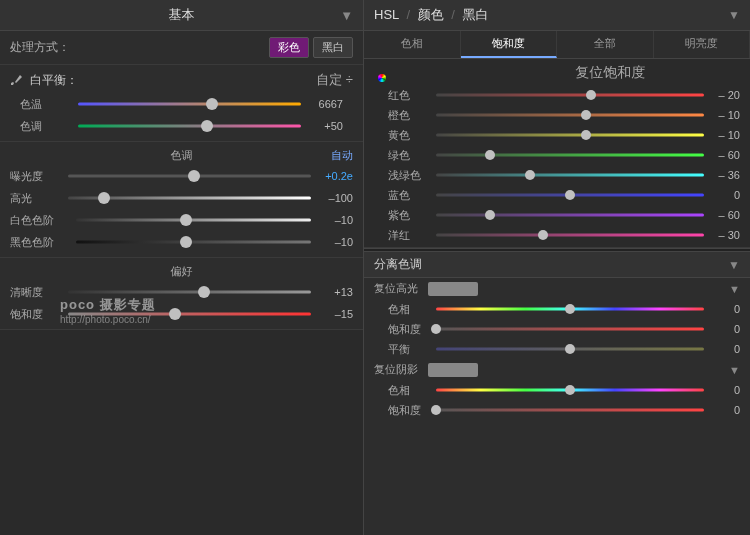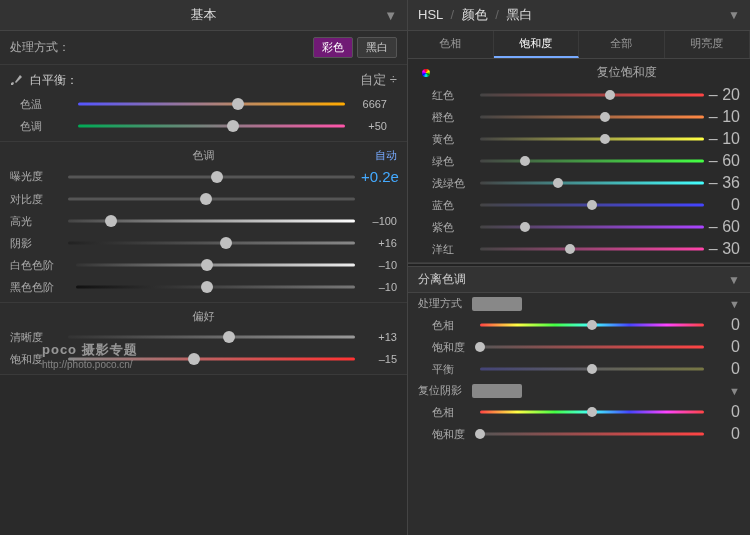--- a/index.html
+++ b/index.html
@@ -9,21 +9,21 @@
       background: #2a2a2a;
       font-family: "Microsoft YaHei", "SimHei", Arial, sans-serif;
       font-size: 12px;
       color: #ccc;
       overflow: hidden;
       display: flex;
     }
 
     
     .left-panel {
-      width: 408px;
+      width: 364px;
       height: 535px;
       background: #2a2a2a;
       border-right: 1px solid #444;
       display: flex;
       flex-direction: column;
     }
 
     
     .right-panel {
       flex: 1;
@@ -241,24 +241,24 @@
       border-bottom: 2px solid #7af;
     }
 
     
     .right-section {
       padding: 2px 0;
       border-bottom: 1px solid #3a3a3a;
     }
     .right-section-header {
       display: flex;
-      align-items: center;
+      align-items: flex-end;
       justify-content: center;
       padding: 3px 10px;
-      font-size: 12px;
+      font-size: 14px;
       color: #aaa;
     }
 
     
     .r-slider-row {
       display: flex;
       align-items: center;
       padding: 2px 10px 2px 24px;
       min-height: 20px;
     }
@@ -289,21 +289,21 @@
       width: 10px;
       height: 10px;
       background: #c0c0c0;
       border-radius: 50%;
       transform: translate(-50%, -50%);
     }
     .r-slider-value {
       width: 32px;
       text-align: right;
       color: #bbb;
-      font-size: 16px;
+      font-size: 11px;
       flex-shrink: 0;
     }
 
     
     .track-red { background: linear-gradient(to right, #444, #f44); }
     .track-orange { background: linear-gradient(to right, #444, #f84); }
     .track-yellow { background: linear-gradient(to right, #444, #ff4); }
     .track-green { background: linear-gradient(to right, #444, #4f4); }
     .track-aqua { background: linear-gradient(to right, #444, #4ff); }
     .track-blue { background: linear-gradient(to right, #444, #44f); }
@@ -345,21 +345,21 @@
       width: 50px;
     }
     .split-arrow {
       margin-left: auto;
       color: #888;
     }
 
     
     .exp-value {
       color: #4af;
-      font-size: 15px;
+      font-size: 11px;
     }
   </style>
 </head>
 <body>
 
 <div class="left-panel">
 
   <div class="section-header">
     <span>基本</span>
     <span class="dropdown-arrow">▼</span>
@@ -408,46 +408,30 @@
 
     <div class="slider-row">
       <span class="slider-label">曝光度</span>
       <div class="slider-container">
         <div class="slider-track track-gray"></div>
         <div class="slider-thumb" style="left:52%"></div>
       </div>
       <span class="slider-value exp-value">+0.2e</span>
     </div>
 
-    <div class="slider-row">
-      <span class="slider-label">对比度</span>
-      <div class="slider-container">
-        <div class="slider-track track-gray"></div>
-        <div class="slider-thumb" style="left:48%"></div>
-      </div>
-      <span class="slider-value"></span>
-    </div>
 
     <div class="slider-row">
       <span class="slider-label">高光</span>
       <div class="slider-container">
         <div class="slider-track track-highlight"></div>
         <div class="slider-thumb" style="left:15%"></div>
       </div>
       <span class="slider-value">–100</span>
     </div>
 
-    <div class="slider-row">
-      <span class="slider-label">阴影</span>
-      <div class="slider-container">
-        <div class="slider-track track-shadow"></div>
-        <div class="slider-thumb" style="left:55%"></div>
-      </div>
-      <span class="slider-value">+16</span>
-    </div>
 
     <div class="slider-row">
       <span class="slider-label slider-label-wide">白色色阶</span>
       <div class="slider-container">
         <div class="slider-track track-white"></div>
         <div class="slider-thumb" style="left:47%"></div>
       </div>
       <span class="slider-value">–10</span>
     </div>
 
@@ -478,21 +462,21 @@
 
     <div class="slider-row">
       <span class="slider-label">饱和度</span>
       <div class="slider-container">
         <div class="slider-track track-saturation"></div>
         <div class="slider-thumb" style="left:44%"></div>
       </div>
       <span class="slider-value">–15</span>
     </div>
 
-    <div style="position:absolute; bottom:4px; left:42px; z-index:10; pointer-events:none;">
+    <div style="position:absolute; bottom:4px; left:60px; z-index:10; pointer-events:none;">
       <div style="color:rgba(255,255,255,0.5); font-size:13px; font-weight:bold; letter-spacing:1px;">poco 摄影专题</div>
       <div style="color:rgba(255,255,255,0.4); font-size:10px;">http://photo.poco.cn/</div>
     </div>
 
   </div>
 
 </div>
 
 <div class="right-panel">
 
@@ -596,21 +580,21 @@
 
   <div style="height:4px; background:#222; border-top:1px solid #444; border-bottom:1px solid #444;"></div>
 
   <div class="split-section">
     <div class="split-header">
       <span>分离色调</span>
       <span style="margin-left:auto; color:#888;">▼</span>
     </div>
 
     <div class="split-sub-header">
-      <span>处理方式</span>
+      <span>复位高光</span>
       <button class="split-reset-btn" style="background:#888; width:50px; height:14px; border-radius:2px; border:none; cursor:pointer; margin-left:10px;"></button>
       <span class="split-arrow">▼</span>
     </div>
 
     <div class="r-slider-row">
       <span class="r-slider-label">色相</span>
       <div class="r-slider-container">
         <div class="r-slider-track" style="background: linear-gradient(to right, #f44, #ff4, #4f4, #4ff, #44f, #f4f, #f44);"></div>
         <div class="r-slider-thumb" style="left:50%"></div>
       </div>

